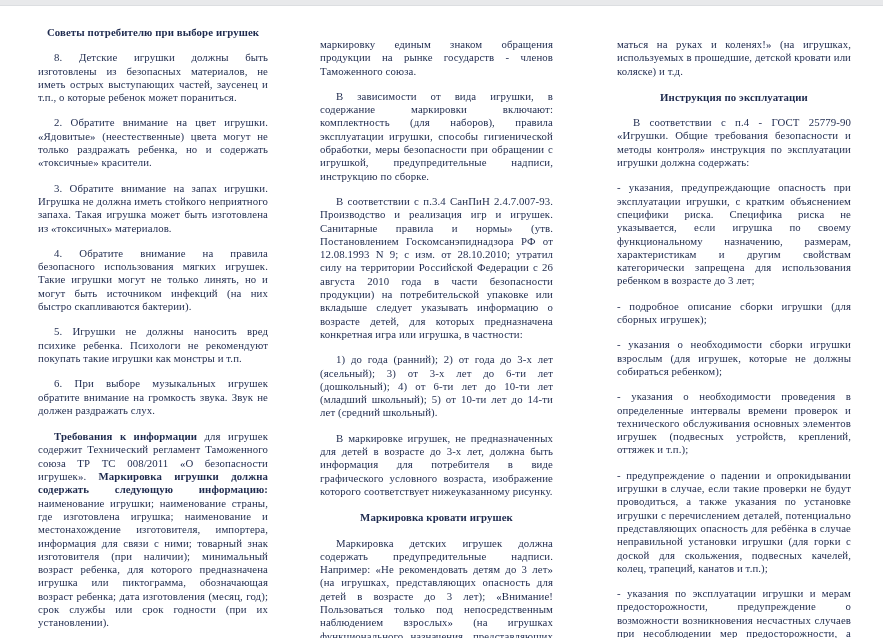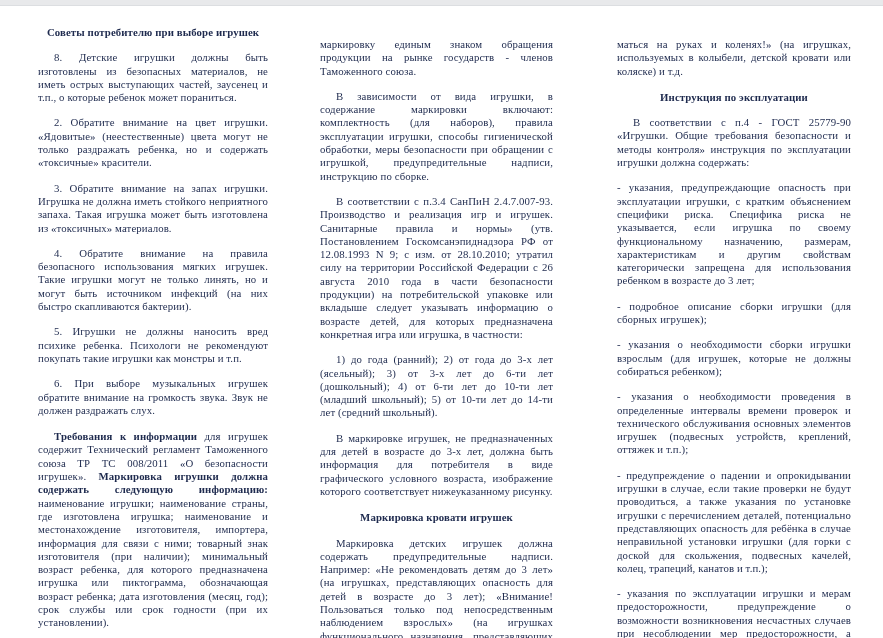--- a/index.html
+++ b/index.html
@@ -68,21 +68,21 @@
   <div class="column column-2">
       <div class="para no-indent"><span>маркировку единым знаком обращения продукции на рынке государств - членов Таможенного союза.</span></div>
       <div class="para"><span>В зависимости от вида игрушки, в содержание маркировки включают: комплектность (для наборов), правила эксплуатации игрушки, способы гигиенической обработки, меры безопасности при обращении с игрушкой, предупредительные надписи, инструкцию по сборке.</span></div>
       <div class="para"><span>В соответствии с п.3.4 СанПиН 2.4.7.007-93. Производство и реализация игр и игрушек. Санитарные правила и нормы» (утв. Постановлением Госкомсанэпиднадзора РФ от 12.08.1993 N 9; с изм. от 28.10.2010; утратил силу на территории Российской Федерации с 26 августа 2010 года в части безопасности продукции) на потребительской упаковке или вкладыше следует указывать информацию о возрасте детей, для которых предназначена конкретная игра или игрушка, в частности:</span></div>
       <div class="para"><span>1) до года (ранний); 2) от года до 3-х лет (ясельный); 3) от 3-х лет до 6-ти лет (дошкольный); 4) от 6-ти лет до 10-ти лет (младший школьный); 5) от 10-ти лет до 14-ти лет (средний школьный).</span></div>
       <div class="para"><span>В маркировке игрушек, не предназначенных для детей в возрасте до 3-х лет, должна быть информация для потребителя в виде графического условного возраста, изображение которого соответствует нижеуказанному рисунку.</span></div>
       <div class="heading gap-before"><span class="bold">Маркировка кровати игрушек</span></div>
       <div class="para"><span>Маркировка детских игрушек должна содержать предупредительные надписи. Например: «Не рекомендовать детям до 3 лет» (на игрушках, представляющих опасность для детей в возрасте до 3 лет); «Внимание! Пользоваться только под непосредственным наблюдением взрослых» (на игрушках функционального назначения, представляющих опасность для детей); «Осторожно! Во избежание возможности запутывания ребенка, снимите игрушку, когда ребенок начнет подни-</span></div>
     </div>
   <div class="column column-3">
-      <div class="para no-indent"><span>маться на руках и коленях!» (на игрушках, используемых в колыбели, детской кровати или коляске) и т.д.</span></div>
+      <div class="para no-indent"><span>маться на руках и коленях!» (на игрушках, используемых в прошедшие, детской кровати или коляске) и т.д.</span></div>
       <div class="heading gap-before"><span class="bold">Инструкция по эксплуатации</span></div>
       <div class="para"><span>В соответствии с п.4 - ГОСТ 25779-90 «Игрушки. Общие требования безопасности и методы контроля» инструкция по эксплуатации игрушки должна содержать:</span></div>
       <div class="para no-indent"><span>- указания, предупреждающие опасность при эксплуатации игрушки, с кратким объяснением специфики риска. Специфика риска не указывается, если игрушка по своему функциональному назначению, размерам, характеристикам и другим свойствам категорически запрещена для использования ребенком в возрасте до 3 лет;</span></div>
       <div class="para no-indent"><span>- подробное описание сборки игрушки (для сборных игрушек);</span></div>
       <div class="para no-indent"><span>- указания о необходимости сборки игрушки взрослым (для игрушек, которые не должны собираться ребенком);</span></div>
       <div class="para no-indent"><span>- указания о необходимости проведения в определенные интервалы времени проверок и технического обслуживания основных элементов игрушек (подвесных устройств, креплений, оттяжек и т.п.);</span></div>
       <div class="para no-indent"><span>- предупреждение о падении и опрокидывании игрушки в случае, если такие проверки не будут проводиться, а также указания по установке игрушки с перечислением деталей, потенциально представляющих опасность для ребёнка в случае неправильной установки игрушки (для горки с доской для скольжения, подвесных качелей, колец, трапеций, канатов и т.п.);</span></div>
       <div class="para no-indent"><span>- указания по эксплуатации игрушки и мерам предосторожности, предупреждение о возможности возникновения несчастных случаев при несоблюдении мер предосторожности, а также указание о хранении игрушки в местах, не доступных для детей в возрасте до 3 лет (для игрушек функционального назначения);</span></div>
     </div>
 </div>

